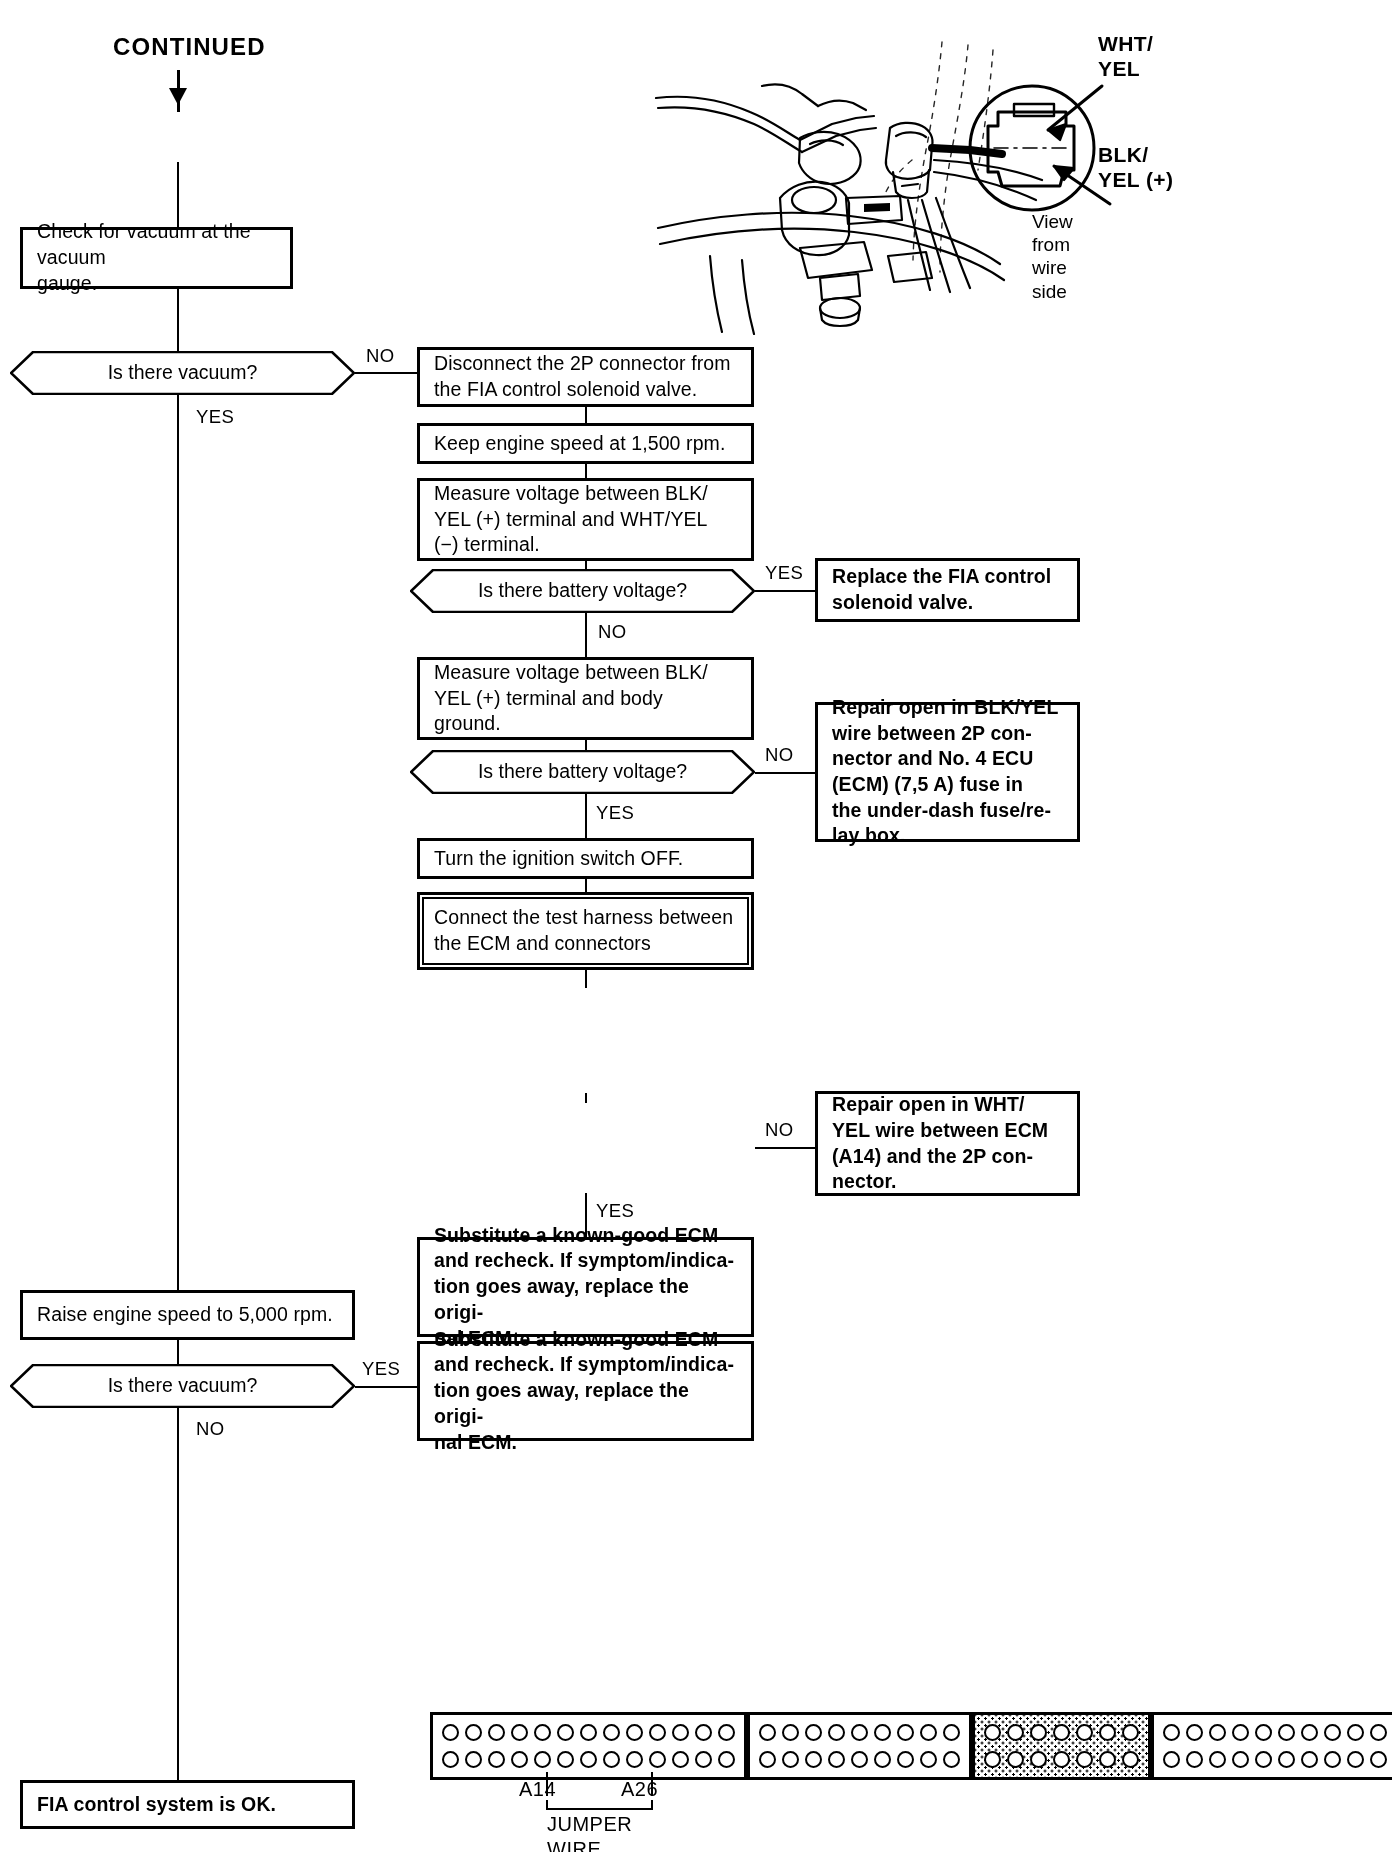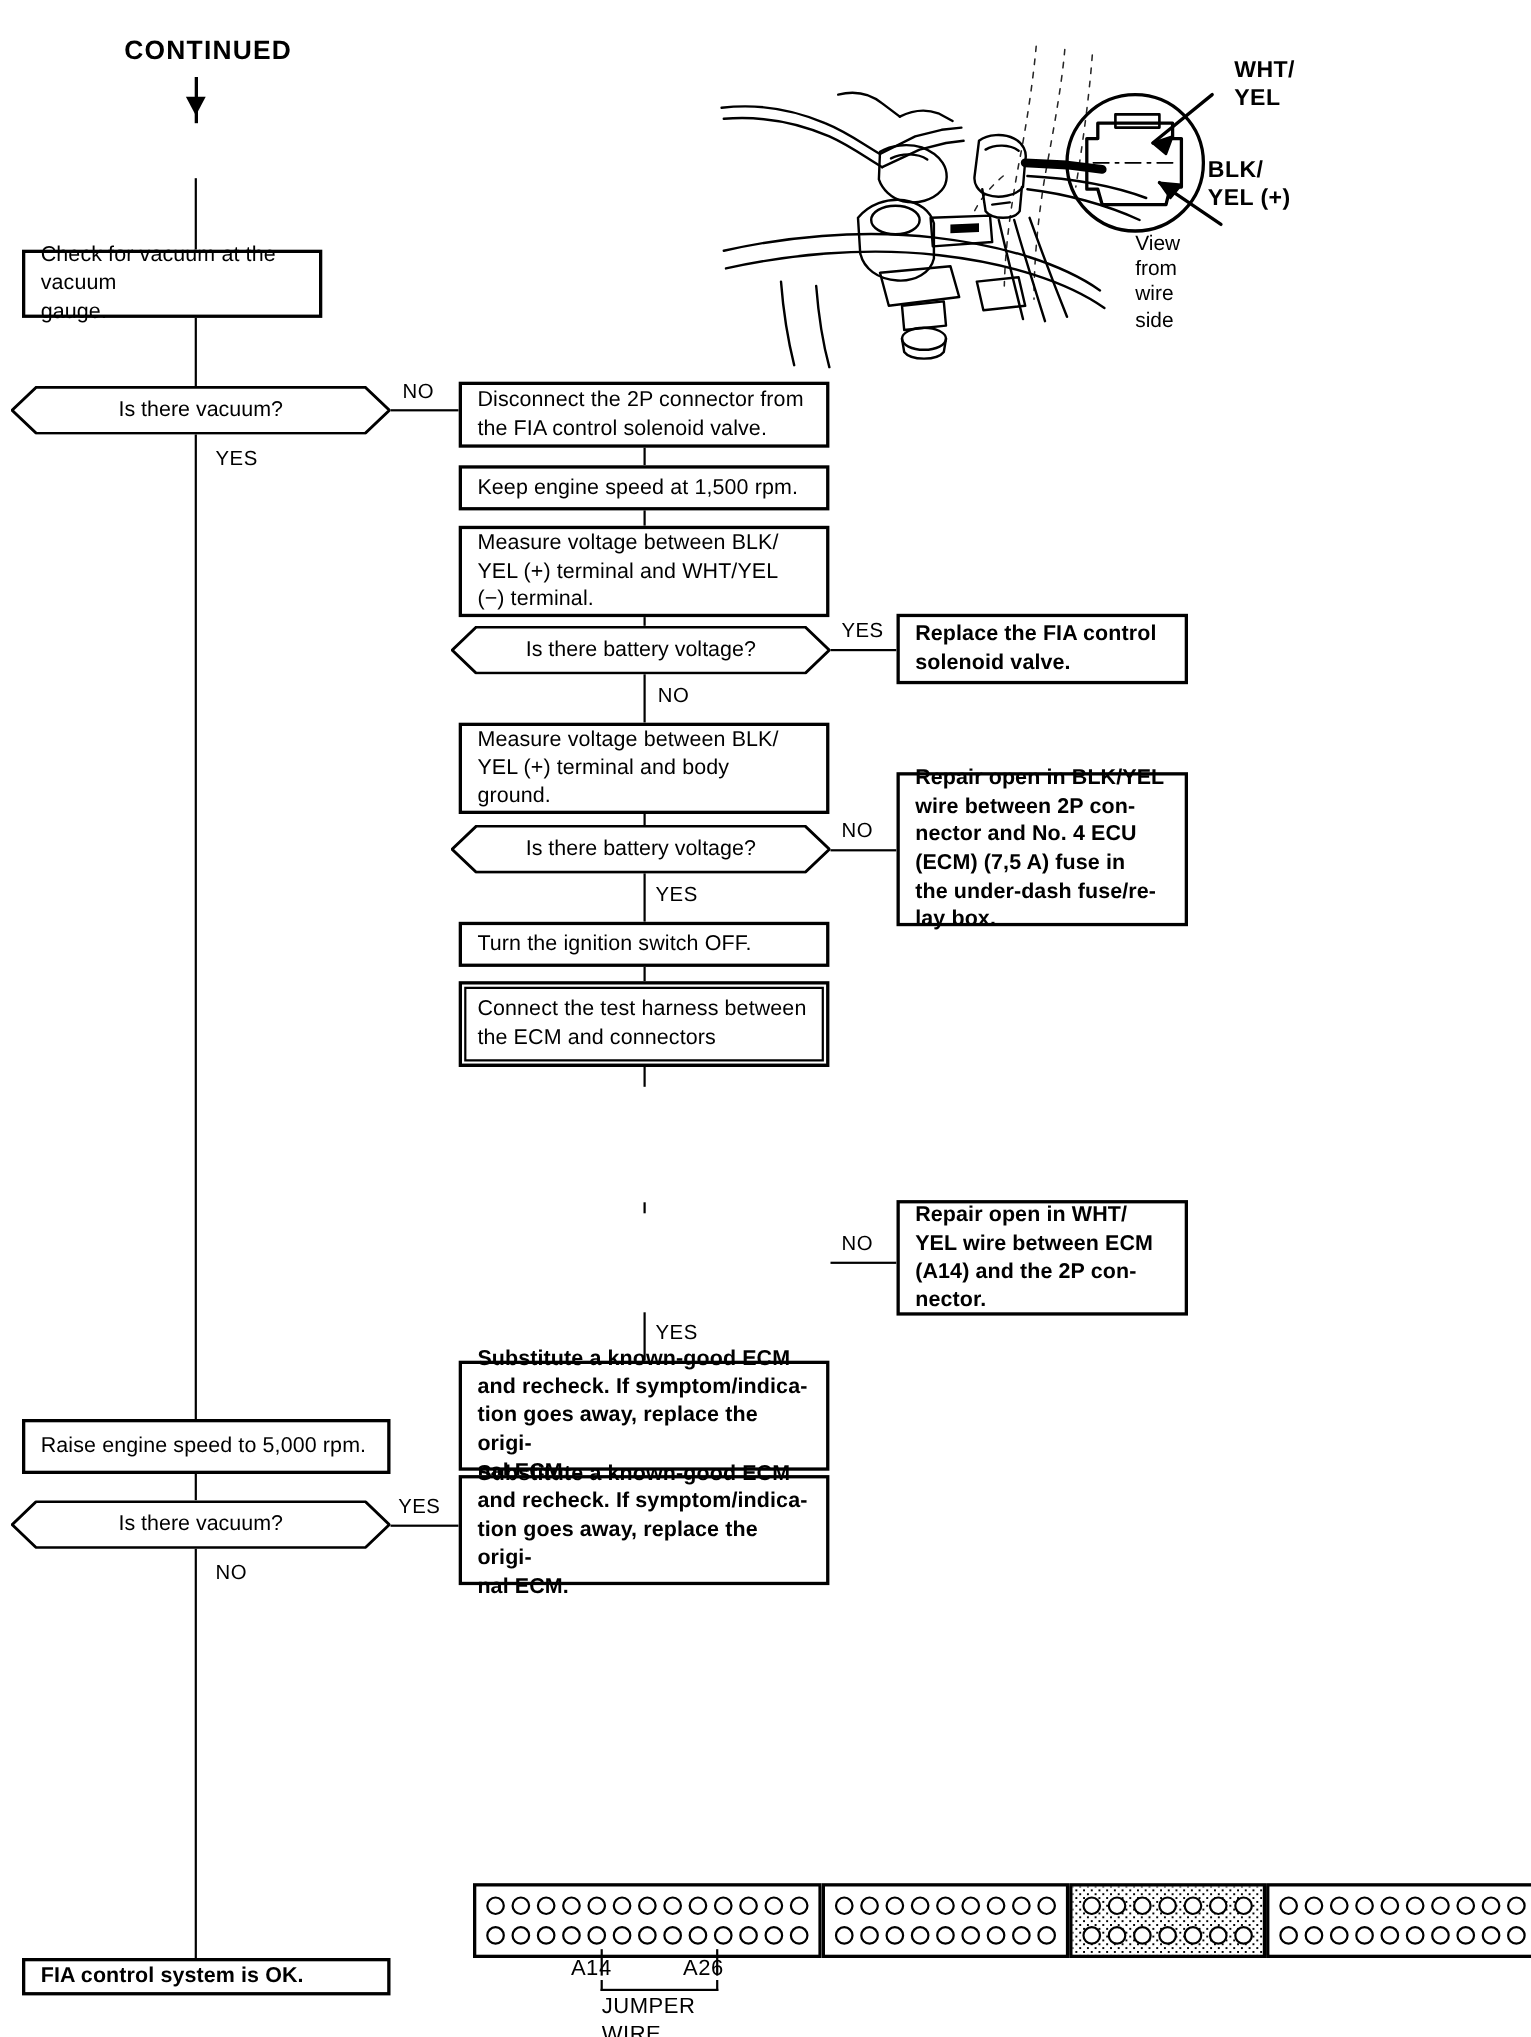--- a/index.html
+++ b/index.html
@@ -219,21 +219,21 @@
       <path d="M364 84 L404 84 L404 96 L364 96 Z" stroke-width="2.4"></path>
       <path d="M344 128 L420 128" stroke-width="1.6" stroke-dasharray="14 6 3 6"></path>
 
       <path d="M452 66 L398 110" stroke-width="3"></path>
       <path d="M398 110 L416 104 L410 120 Z" fill="#000" stroke="#000"></path>
       <path d="M460 184 L404 146" stroke-width="3"></path>
       <path d="M404 146 L424 148 L414 160 Z" fill="#000" stroke="#000"></path>
     </svg>
   </div>
 
-  <div class="wirelabel" style="left:1122px; top:32px;margin-top:20px;">WHT/
+  <div class="wirelabel" style="left:1098px; top:32px;">WHT/
 YEL</div>
   <div class="wirelabel" style="left:1098px; top:143px;">BLK/
 YEL (+)</div>
   <div class="viewlabel" style="left:1032px; top:178px;">View
 from
 wire
 side</div>
 
 
   <div class="vline" style="left:177px; top:162px; height:65px;"></div>
@@ -274,21 +274,21 @@
     </span>
     <span class="txt">Is there vacuum?</span>
   </div>
 
   <div class="hline" style="left:355px; top:1386px; width:62px;"></div>
   <div class="blabel" style="left:362px; top:1358px;">YES</div>
 
   <div class="blabel" style="left:196px; top:1418px;">NO</div>
   <div class="vline" style="left:177px; top:1408px; height:372px;"></div>
 
-  <div class="box bold" style="left:20px; top:1780px; width:335px; height:34px;">
+  <div class="box bold" style="left:20px; top:1780px; width:335px; height:49px;">
     <span class="txt">FIA control system is OK.</span>
   </div>
 
   <div class="box" style="left:417px; top:347px; width:337px; height:60px;">
     <span class="txt">Disconnect the 2P connector from
 the FIA control solenoid valve.</span>
   </div>
 
   <div class="vline" style="left:585px; top:407px; height:16px;"></div>
 

